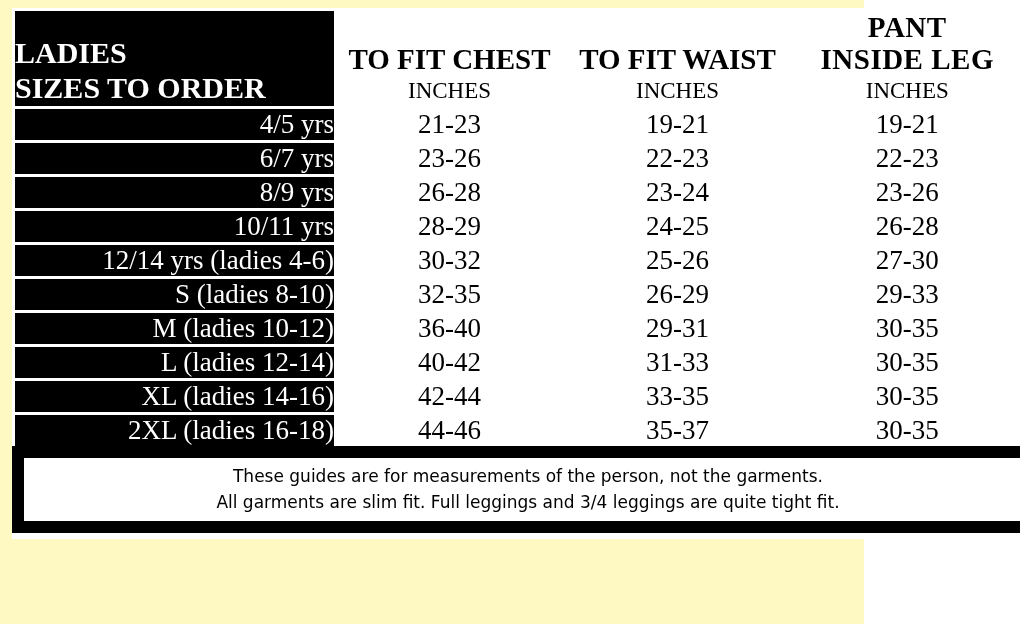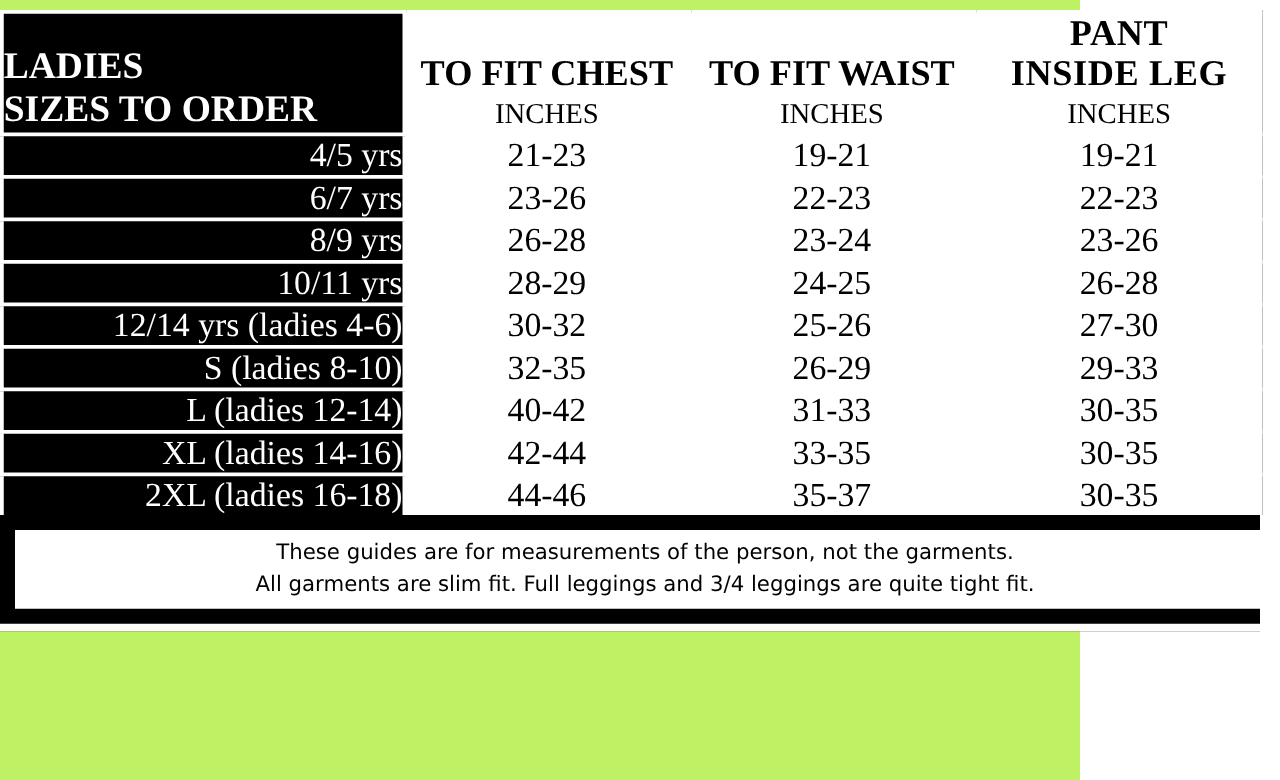--- a/index.html
+++ b/index.html
@@ -11,23 +11,23 @@
     width: 1024px;
     height: 624px;
     font-family: "Liberation Serif", serif;
     color: #000000;
     overflow: hidden;
   }
   .page {
     position: relative;
     width: 864px;
     height: 624px;
-    background: #bef264;
+    background: #fef9c3;
     box-sizing: border-box;
-    padding: 8px 8px 0 0;
+    padding: 8px 8px 0 12px;
   }
   .chart-wrap {
     background: #000000;
     width: 1008px;
   }
   table.size-chart {
     border-collapse: collapse;
     width: 1008px;
     table-layout: fixed;
     background: #000000;
@@ -186,20 +186,26 @@
           <td class="val">25-26</td>
           <td class="val last">27-30</td>
         </tr>
         <tr>
           <td class="rowlabel">S (ladies 8-10)</td>
           <td class="val">32-35</td>
           <td class="val">26-29</td>
           <td class="val last">29-33</td>
         </tr>
         <tr>
+          <td class="rowlabel">M (ladies 10-12)</td>
+          <td class="val">36-40</td>
+          <td class="val">29-31</td>
+          <td class="val last">30-35</td>
+        </tr>
+        <tr>
           <td class="rowlabel">L (ladies 12-14)</td>
           <td class="val">40-42</td>
           <td class="val">31-33</td>
           <td class="val last">30-35</td>
         </tr>
         <tr>
           <td class="rowlabel">XL (ladies 14-16)</td>
           <td class="val">42-44</td>
           <td class="val">33-35</td>
           <td class="val last">30-35</td>

